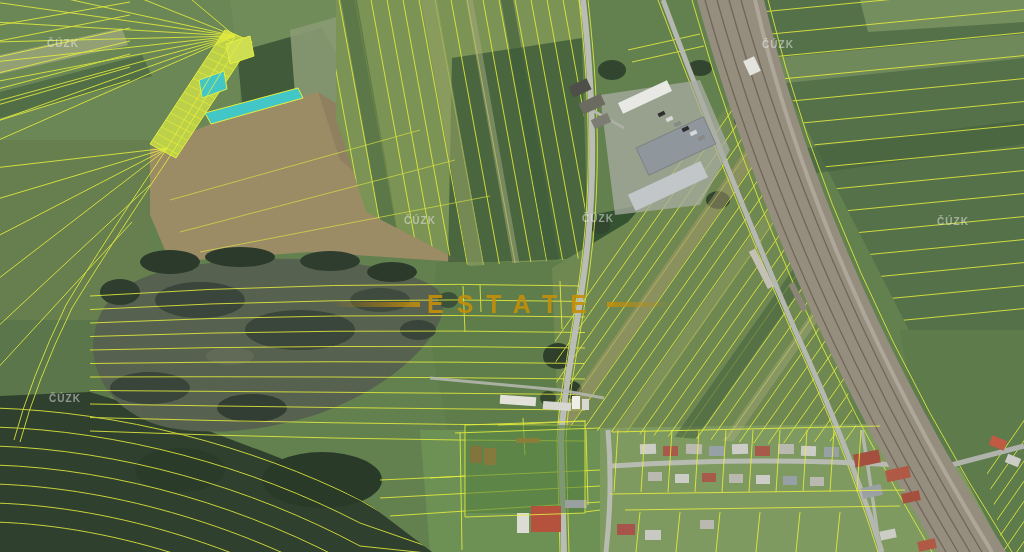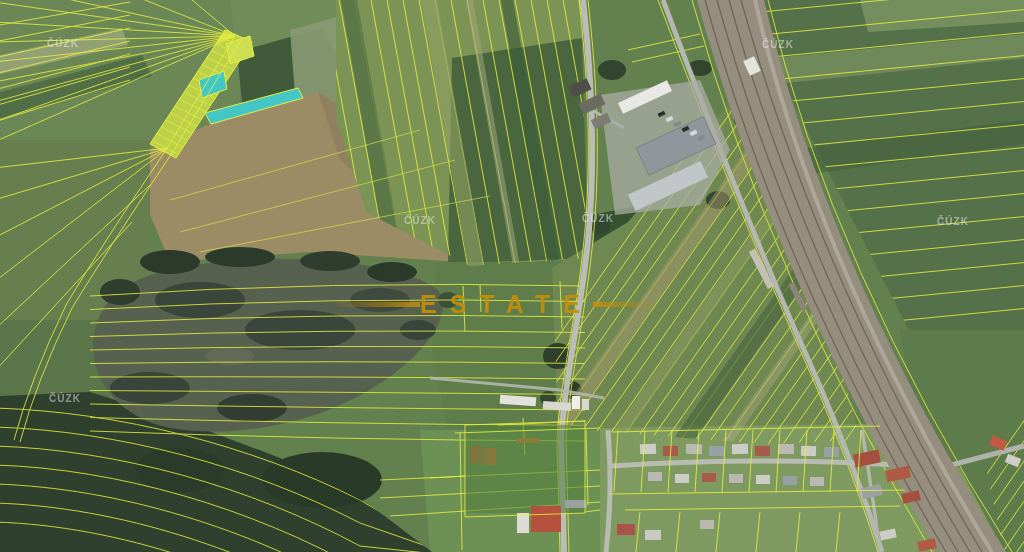--- a/index.html
+++ b/index.html
@@ -5,21 +5,21 @@
   html,body{margin:0;padding:0;background:#222;}
   .stage{position:relative;width:1024px;height:552px;overflow:hidden;
          background:#63804f;font-family:"Liberation Sans",sans-serif;}
   .stage svg{position:absolute;left:0;top:0;}
   .cuzk-wm{font-size:10px;font-weight:700;letter-spacing:1px;
            fill:rgba(240,240,240,0.5);}
   .brand-orca{position:absolute;left:336px;top:196px;line-height:1;
       font-size:112px;font-weight:800;letter-spacing:-3px;
       color:rgba(26,30,24,0.52);user-select:none;}
   .brand-row{position:absolute;left:330px;top:290px;width:356px;
-      display:flex;align-items:center;gap:0;}
+      display:flex;align-items:center;gap:7px;}
   .brand-bar{height:5px;flex:none;}
   .brand-bar.left{width:90px;
       background:linear-gradient(90deg,rgba(195,142,10,0),rgba(195,142,10,0.88));}
   .brand-bar.right{width:64px;
       background:linear-gradient(90deg,rgba(195,142,10,0.88),rgba(195,142,10,0));}
   .brand-estate{font-size:25px;font-weight:700;letter-spacing:13px;
       color:rgba(195,142,10,0.92);white-space:nowrap;}
 </style>
 </head>
 <body>

